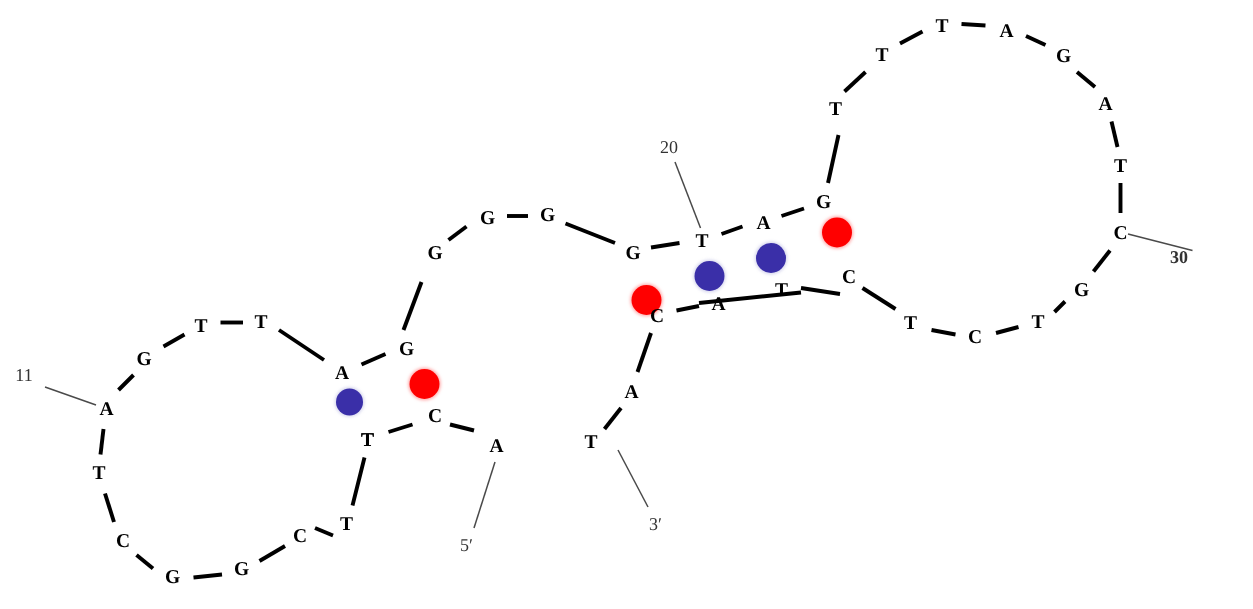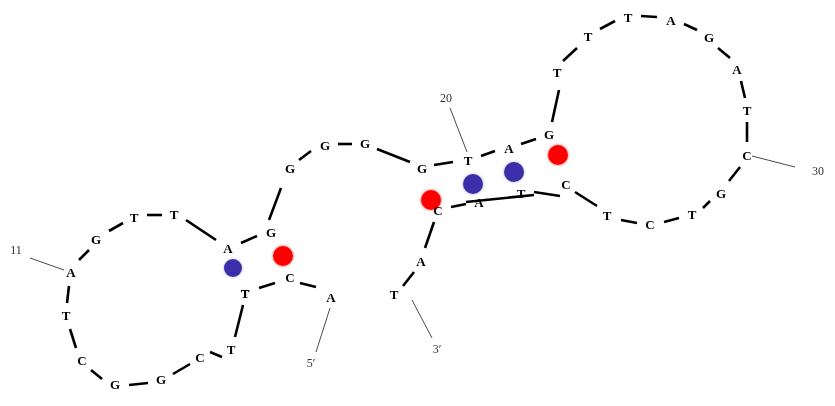--- a/index.html
+++ b/index.html
@@ -166,18 +166,18 @@
       <span class="base-label" style="left: 521px; top: 193px;">T</span>
       <span class="base-label" style="left: 479px; top: 202px;">A</span>
       <span class="base-label" style="left: 438px; top: 210px;">C</span>
       <span class="base-label" style="left: 421px; top: 261px;">A</span>
       <span class="base-label" style="left: 394px; top: 294px;">T</span>
       <span class="base-label" style="left: 245px; top: 293px;">T</span>
     </div>
   <div id="anno-group">
       <span class="anno-label" style="left: 16px; top: 250px;">11</span>
       <span class="anno-label" style="left: 446px; top: 98px;">20</span>
-      <span class="anno-label" style="left: 818px; top: 171px;">30</span>
+      <span class="anno-label" style="left: 786px; top: 171px; font-weight: bold;">30</span>
       <span class="anno-label" style="left: 311px; top: 363px;">5′</span>
       <span class="anno-label" style="left: 437px; top: 349px;">3′</span>
     </div>
 
 </div>
 
 </body></html>

